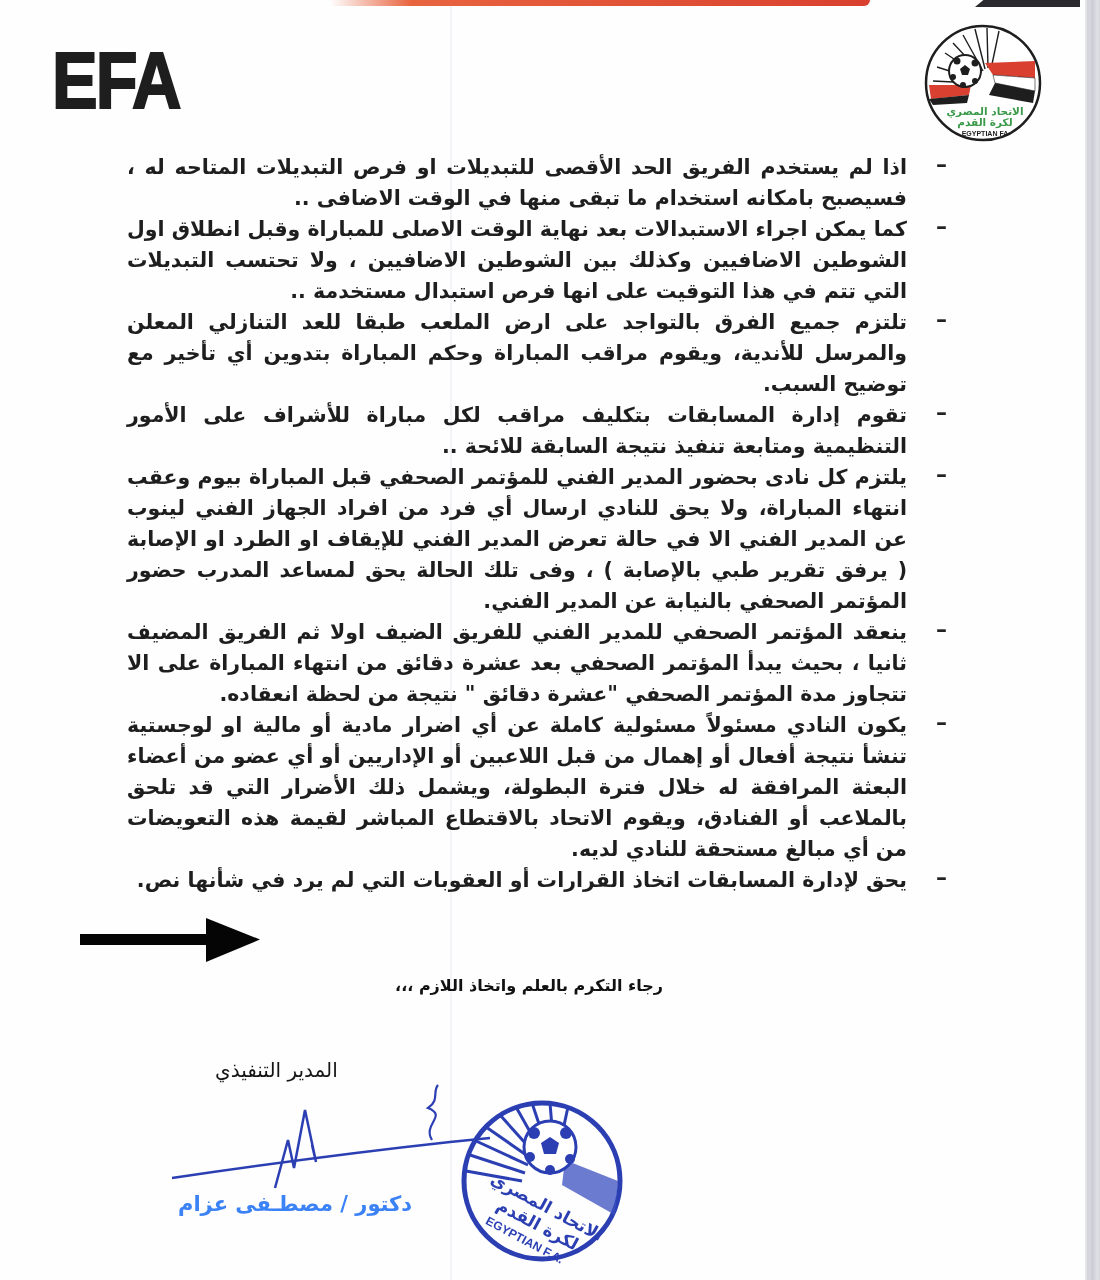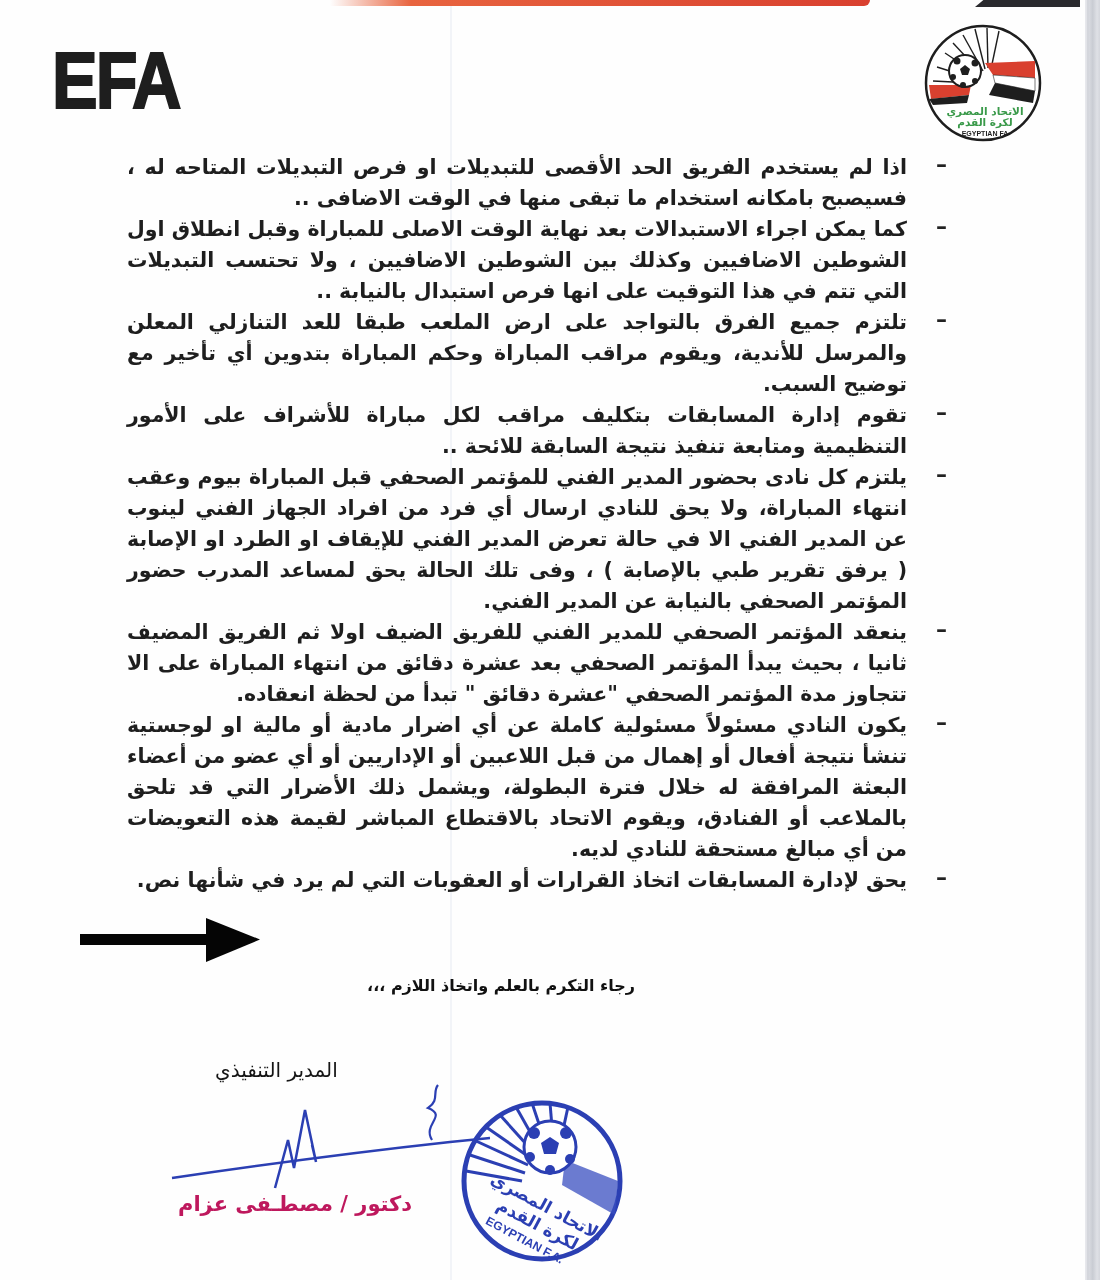--- a/index.html
+++ b/index.html
@@ -45,31 +45,31 @@
   .clause .dash {
     position:absolute; right:-40px; top:0;
     font-size:22px; font-weight:bold; color:#222;
   }
   .clause p {
     margin:0; font-size:20.5px; font-weight:bold; line-height:31px; color:#1e1e1e;
     text-align:justify; text-align-last:right;
   }
   .arrow { position:absolute; left:80px; top:918px; width:180px; height:44px; }
 
-  .closing { position:absolute; right:472px; top:968px; direction:rtl; text-align:right; }
+  .closing { position:absolute; right:444px; top:968px; direction:rtl; text-align:right; }
   .closing p { margin:0; font-size:16px; font-weight:900; line-height:36px; color:#111; }
   .closing .l2 { padding-right:10px; }
 
   .title-sig {
     position:absolute; left:215px; top:1058px; direction:rtl;
     font-size:20px; font-weight:400; color:#151515;
   }
   .name-sig {
     position:absolute; left:178px; top:1192px; direction:rtl;
-    font-size:21px; font-weight:900; color:#be185d;
+    font-size:21px; font-weight:900; color:#3b82f6;
   }
   .signature { position:absolute; left:160px; top:1080px; width:340px; height:110px; }
   .stamp { position:absolute; left:450px; top:1085px; width:180px; height:185px; }
 </style>
 </head>
 <body>
 
 <div class="page">
   <div class="fold"></div>
   <div class="top-red"></div>
@@ -109,37 +109,37 @@
     </svg>
   </div>
 
   <div class="body-text">
     <div class="clause">
       <span class="dash">–</span>
       <p>اذا لم يستخدم الفريق الحد الأقصى للتبديلات او فرص التبديلات المتاحه له ، فسيصبح بامكانه استخدام ما تبقى منها في الوقت الاضافى ..</p>
     </div>
     <div class="clause">
       <span class="dash">–</span>
-      <p>كما يمكن اجراء الاستبدالات بعد نهاية الوقت الاصلى للمباراة وقبل انطلاق اول الشوطين الاضافيين وكذلك بين الشوطين الاضافيين ، ولا تحتسب التبديلات التي تتم في هذا التوقيت على انها فرص استبدال بالنيابة ..</p>
+      <p>كما يمكن اجراء الاستبدالات بعد نهاية الوقت الاصلى للمباراة وقبل انطلاق اول الشوطين الاضافيين وكذلك بين الشوطين الاضافيين ، ولا تحتسب التبديلات التي تتم في هذا التوقيت على انها فرص استبدال مستخدمة ..</p>
     </div>
     <div class="clause">
       <span class="dash">–</span>
       <p>تلتزم جميع الفرق بالتواجد على ارض الملعب طبقا للعد التنازلي المعلن والمرسل للأندية، ويقوم مراقب المباراة وحكم المباراة بتدوين أي تأخير مع توضيح السبب.</p>
     </div>
     <div class="clause">
       <span class="dash">–</span>
       <p>تقوم إدارة المسابقات بتكليف مراقب لكل مباراة للأشراف على الأمور التنظيمية ومتابعة تنفيذ نتيجة السابقة للائحة ..</p>
     </div>
     <div class="clause">
       <span class="dash">–</span>
       <p>يلتزم كل نادى بحضور المدير الفني للمؤتمر الصحفي قبل المباراة بيوم وعقب انتهاء المباراة، ولا يحق للنادي ارسال أي فرد من افراد الجهاز الفني لينوب عن المدير الفني الا في حالة تعرض المدير الفني للإيقاف او الطرد او الإصابة ( يرفق تقرير طبي بالإصابة ) ، وفى تلك الحالة يحق لمساعد المدرب حضور المؤتمر الصحفي بالنيابة عن المدير الفني.</p>
     </div>
     <div class="clause">
       <span class="dash">–</span>
-      <p>ينعقد المؤتمر الصحفي للمدير الفني للفريق الضيف اولا ثم الفريق المضيف ثانيا ، بحيث يبدأ المؤتمر الصحفي بعد عشرة دقائق من انتهاء المباراة على الا تتجاوز مدة المؤتمر الصحفي "عشرة دقائق " تبدأ من لحظة انعقاده.</p>
+      <p>ينعقد المؤتمر الصحفي للمدير الفني للفريق الضيف اولا ثم الفريق المضيف ثانيا ، بحيث يبدأ المؤتمر الصحفي بعد عشرة دقائق من انتهاء المباراة على الا تتجاوز مدة المؤتمر الصحفي "عشرة دقائق " نتيجة من لحظة انعقاده.</p>
     </div>
     <div class="clause">
       <span class="dash">–</span>
       <p>يكون النادي مسئولاً مسئولية كاملة عن أي اضرار مادية أو مالية او لوجستية تنشأ نتيجة أفعال أو إهمال من قبل اللاعبين أو الإداريين أو أي عضو من أعضاء البعثة المرافقة له خلال فترة البطولة، ويشمل ذلك الأضرار التي قد تلحق بالملاعب أو الفنادق، ويقوم الاتحاد بالاقتطاع المباشر لقيمة هذه التعويضات من أي مبالغ مستحقة للنادي لديه.</p>
     </div>
     <div class="clause">
       <span class="dash">–</span>
       <p>يحق لإدارة المسابقات اتخاذ القرارات أو العقوبات التي لم يرد في شأنها نص.</p>
     </div>
   </div>

